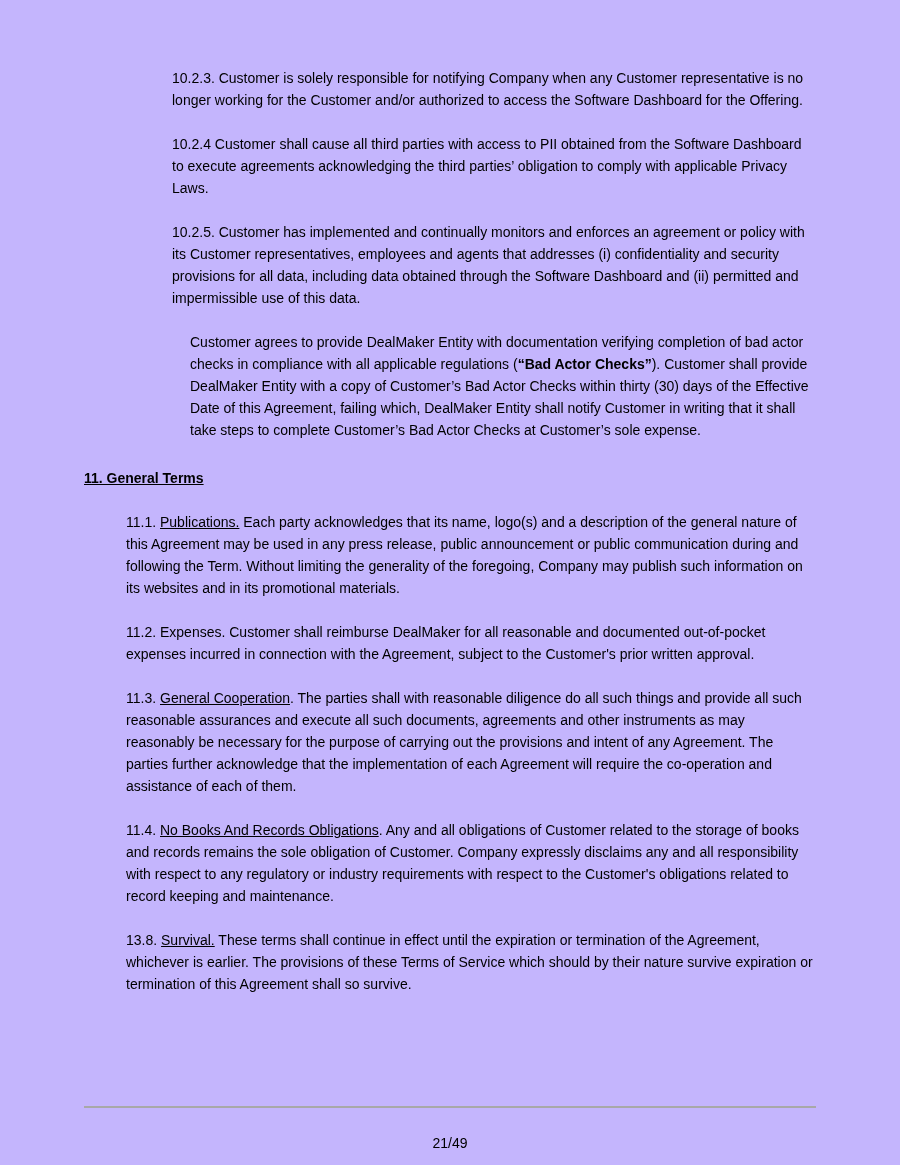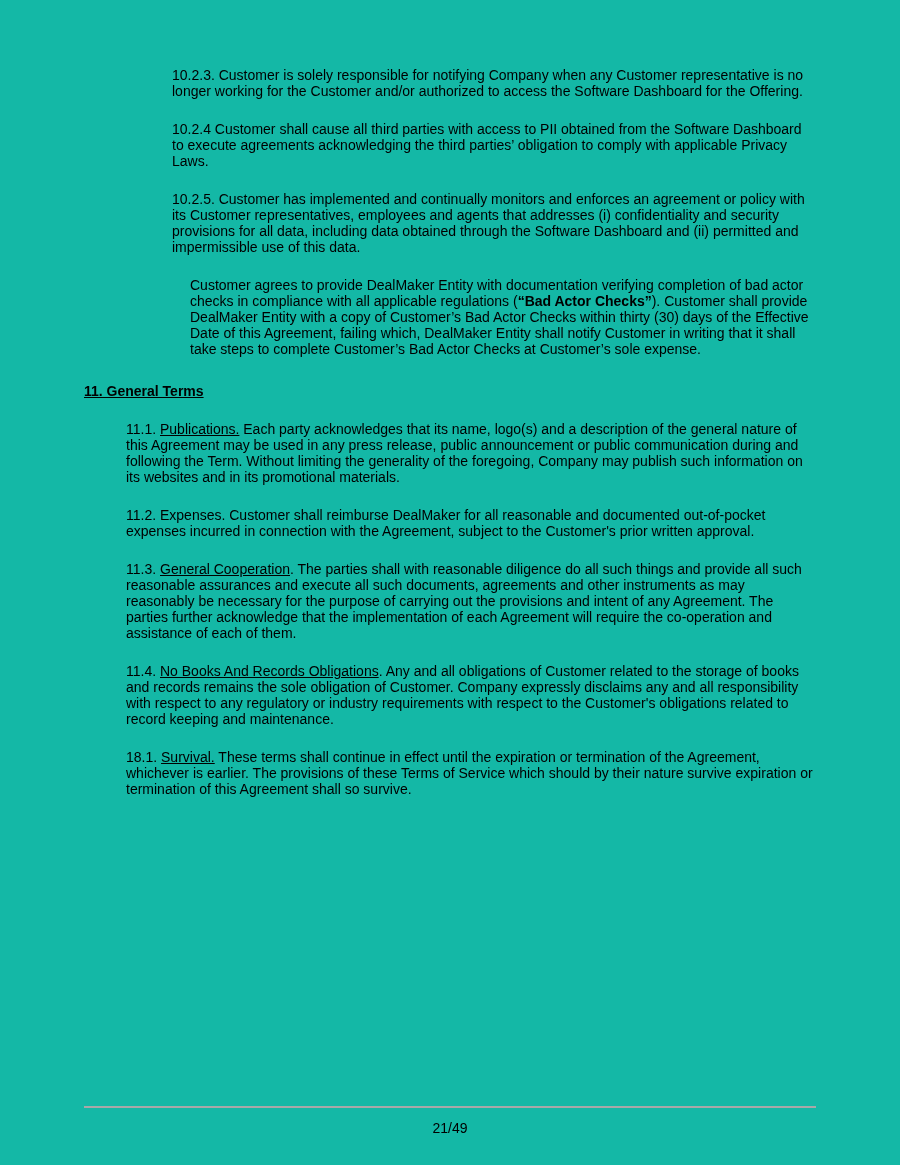--- a/index.html
+++ b/index.html
@@ -2,25 +2,25 @@
 <html><head>
 <meta charset="utf-8">
 <style>
   * { margin: 0; padding: 0; box-sizing: border-box; }
   html, body { background: #ffffff; }
   .page {
     position: relative;
     width: 900px;
     height: 1165px;
     margin: 0 auto;
-    background: #14b8a6;
+    background: #c4b5fd;
     color: #000000;
     font-family: "Liberation Sans", sans-serif;
     font-size: 14px;
-    line-height: 16px;
+    line-height: 22px;
     padding: 67px 84px 0 84px;
     overflow: hidden;
   }
   .para { margin-bottom: 22px; }
   .indent-1 { margin-left: 88px; }   
   .indent-2 { margin-left: 42px; }   
   .indent-3 { margin-left: 106px; }  
   .h-sub {
     font-weight: bold;
     margin-top: 4px;
@@ -35,21 +35,21 @@
   }
   .b { font-weight: bold; }
   .u { text-decoration: underline; }
   .footer {
     position: absolute;
     left: 84px;
     right: 84px;
     top: 1106px;
     border-top: 2px solid #a8a8a8;
     text-align: center;
-    padding-top: 12px;
+    padding-top: 24px;
     font-size: 14px;
   }
 </style>
 </head>
 <body>
 
 <div class="page">
 
   <p class="para indent-1"><span>10.2.3. Customer is solely responsible for notifying Company when any Customer representative is no longer working for the Customer and/or authorized to access the Software Dashboard for the Offering.</span></p>
 
@@ -63,19 +63,19 @@
   <p class="para h-main"><span>11. General Terms</span></p>
 
   <p class="para indent-2"><span>11.1. </span><span class="u">Publications.</span><span> Each party acknowledges that its name, logo(s) and a description of the general nature of this Agreement may be used in any press release, public announcement or public communication during and following the Term. Without limiting the generality of the foregoing, Company may publish such information on its websites and in its promotional materials.</span></p>
 
   <p class="para indent-2"><span>11.2. Expenses. Customer shall reimburse DealMaker for all reasonable and documented out-of-pocket expenses incurred in connection with the Agreement, subject to the Customer's prior written approval.</span></p>
 
   <p class="para indent-2"><span>11.3. </span><span class="u">General Cooperation</span><span>.  The parties shall with reasonable diligence do all such things and provide all such reasonable assurances and execute all such documents, agreements and other instruments as may reasonably be necessary for the purpose of carrying out the provisions and intent of any Agreement. The parties further acknowledge that the implementation of each Agreement will require the co-operation and assistance of each of them.</span></p>
 
   <p class="para indent-2"><span>11.4. </span><span class="u">No Books And Records Obligations</span><span>.  Any and all obligations of Customer related to the storage of books and records remains the sole obligation of Customer.  Company expressly disclaims any and all responsibility with respect to any regulatory or industry requirements with respect to the Customer's obligations related to record keeping and maintenance.</span></p>
 
-  <p class="para indent-2"><span>18.1. </span><span class="u">Survival.</span><span> These terms shall continue in effect until the expiration or termination of the Agreement, whichever is earlier.  The provisions of these Terms of Service which should by their nature survive expiration or termination of this Agreement shall so survive.</span></p>
+  <p class="para indent-2"><span>13.8. </span><span class="u">Survival.</span><span> These terms shall continue in effect until the expiration or termination of the Agreement, whichever is earlier.  The provisions of these Terms of Service which should by their nature survive expiration or termination of this Agreement shall so survive.</span></p>
 
   <div class="footer">
     <span>21/49</span>
   </div>
 
 </div>
 
 </body></html>

